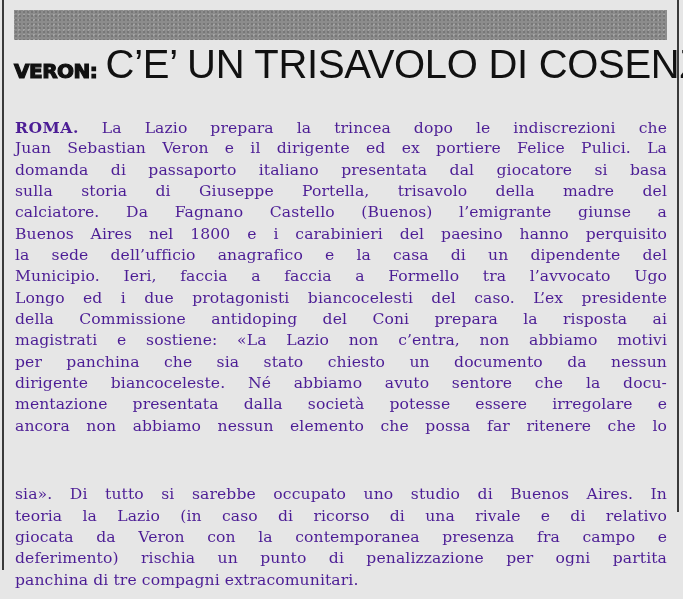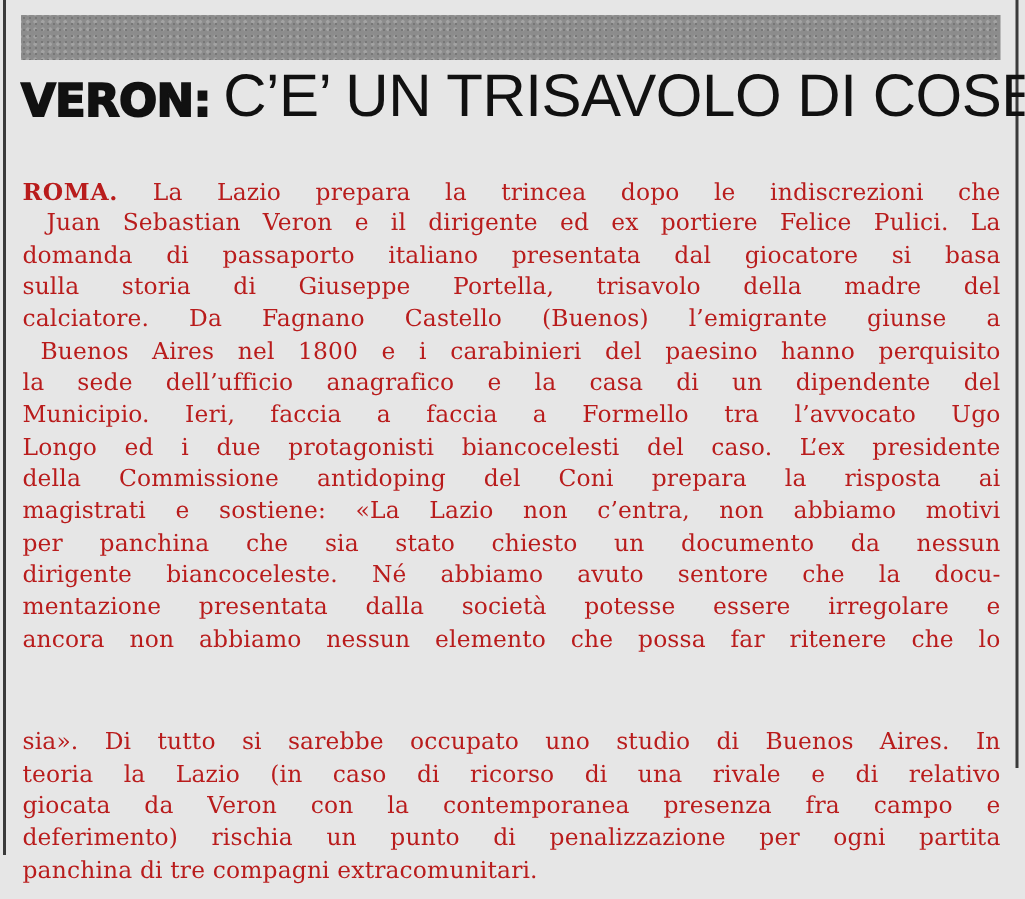--- a/index.html
+++ b/index.html
@@ -27,54 +27,54 @@
   }
   .headline {
     position:absolute; left:14px; top:44px; height:40px; line-height:40px;
     white-space:nowrap;
     font-family:"Liberation Sans", sans-serif;
     font-size:31px; letter-spacing:-0.3px;
     color:#111;
   }
   .headline .kicker {
     font-family:"DejaVu Sans", sans-serif;
-    font-weight:bold; font-size:30px; letter-spacing:-0.5px;text-align:center;
+    font-weight:bold; font-size:20px; letter-spacing:-0.5px;text-align:center;
     -webkit-text-stroke:1.2px #111;
   }
   .headline .rest { font-weight:normal; font-size:40px;text-align:right; }
   .body-text {
     position:absolute; left:15px; top:117px; width:652px;
     font-size:15.6px; line-height:21.35px;
     text-align:justify;
     letter-spacing:0.1px;
-    color:#b91c1c;
+    color:#4c1d95;
   }
   .body-text .line { display:block; white-space:nowrap; text-align-last:justify; text-align:justify; height:21.35px; overflow:visible; }
   .body-text .line.last { text-align-last:left; }
   .dateline { font-weight:bold; letter-spacing:0.5px; }
 </style>
 </head>
 <body>
 
 <div class="rule-left"></div>
 <div class="rule-right"></div>
 <div class="bar"></div>
 
 <div class="headline">
   <span class="kicker">VERON:</span>
   <span class="rest">C’E’ UN TRISAVOLO DI COSENZA</span>
 </div>
 
 <div class="body-text">
   <span class="line" style="white-space: nowrap;"><span class="dateline">ROMA.</span><span> La Lazio prepara la trincea dopo le indiscrezioni che</span></span>
-  <span class="line" style="white-space: nowrap; margin-left: 16px;">Juan Sebastian Veron e il dirigente ed ex portiere Felice Pulici. La</span>
+  <span class="line" style="white-space: nowrap;">Juan Sebastian Veron e il dirigente ed ex portiere Felice Pulici. La</span>
   <span class="line" style="white-space: nowrap;">domanda di passaporto italiano presentata dal giocatore si basa</span>
   <span class="line" style="white-space: nowrap;">sulla storia di Giuseppe Portella, trisavolo della madre del</span>
   <span class="line" style="white-space: nowrap;">calciatore. Da Fagnano Castello (Buenos) l’emigrante giunse a</span>
-  <span class="line" style="white-space: nowrap; margin-left: 12px;">Buenos Aires nel 1800 e i carabinieri del paesino hanno perquisito</span>
+  <span class="line" style="white-space: nowrap;">Buenos Aires nel 1800 e i carabinieri del paesino hanno perquisito</span>
   <span class="line" style="white-space: nowrap;">la sede dell’ufficio anagrafico e la casa di un dipendente del</span>
   <span class="line" style="white-space: nowrap;">Municipio. Ieri, faccia a faccia a Formello tra l’avvocato Ugo</span>
   <span class="line" style="white-space: nowrap;">Longo ed i due protagonisti biancocelesti del caso. L’ex presidente</span>
   <span class="line" style="white-space: nowrap;">della Commissione antidoping del Coni prepara la risposta ai</span>
   <span class="line" style="white-space: nowrap;">magistrati e sostiene: «La Lazio non c’entra, non abbiamo motivi</span>
   <span class="line" style="white-space: nowrap;">per panchina che sia stato chiesto un documento da nessun</span>
   <span class="line" style="white-space: nowrap;">dirigente biancoceleste. Né abbiamo avuto sentore che la docu-</span>
   <span class="line" style="white-space: nowrap;">mentazione presentata dalla società potesse essere irregolare e</span>
   <span class="line" style="white-space: nowrap;">ancora non abbiamo nessun elemento che possa far ritenere che lo</span>
   <span class="line" style="white-space: nowrap; margin-top: 47px;">sia». Di tutto si sarebbe occupato uno studio di Buenos Aires. In</span>

